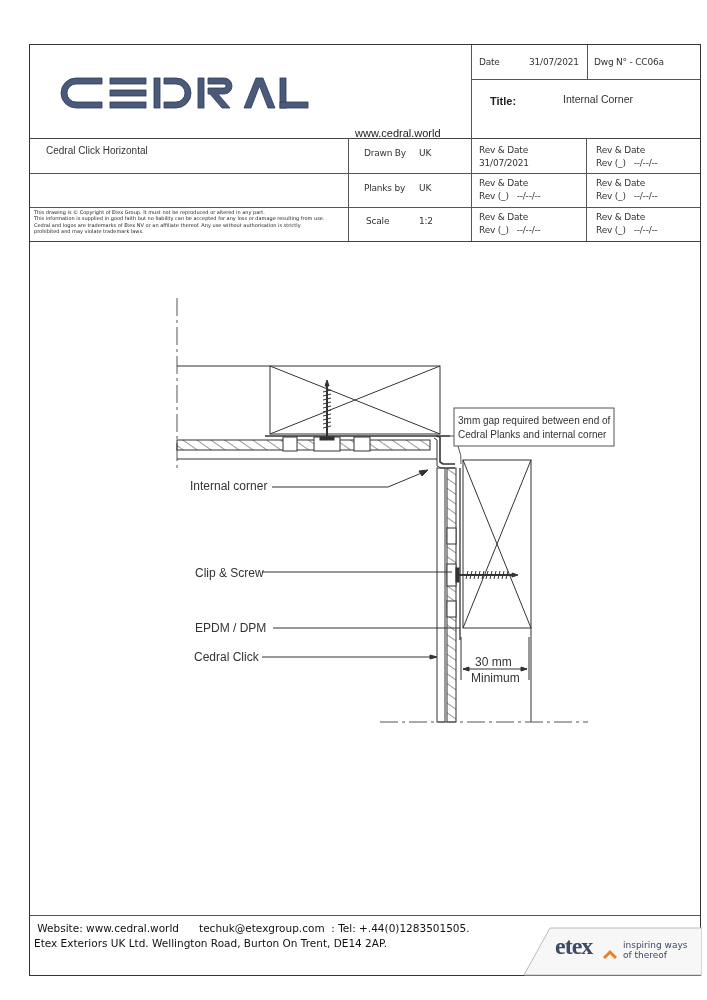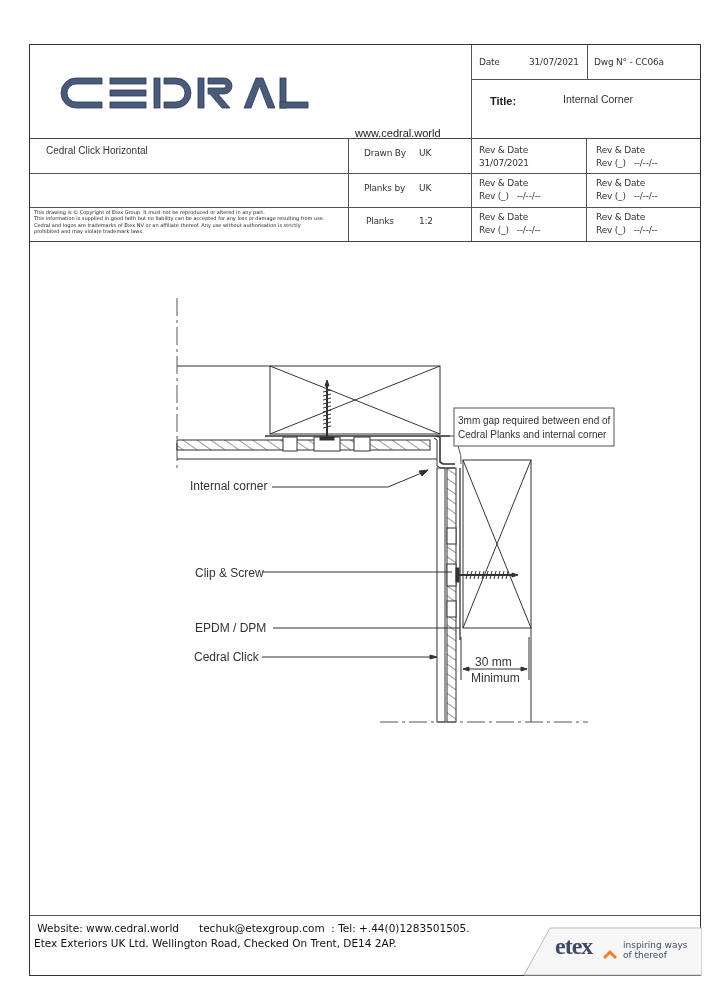--- a/index.html
+++ b/index.html
@@ -62,21 +62,21 @@
   <div class="hline" style="left:0;top:128px;width:670px;"></div>
   <div class="hline" style="left:0;top:162px;width:670px;"></div>
   <div class="hline" style="left:0;top:196px;width:670px;border-top:1.5px solid #444;"></div>
 
   <div class="abs cell-text" style="left:16px;top:100px;">Cedral Click Horizontal</div>
 
   <div class="abs gill" style="left:334px;top:103px;">Drawn By</div>
   <div class="abs gill" style="left:389px;top:103px;">UK</div>
   <div class="abs gill" style="left:334px;top:138px;">Planks by</div>
   <div class="abs gill" style="left:389px;top:138px;">UK</div>
-  <div class="abs gill" style="left:336px;top:171px;">Planks</div>
+  <div class="abs gill" style="left:336px;top:171px;">Scale</div>
   <div class="abs gill" style="left:389px;top:171px;">1:2</div>
 
   <div class="copyright">
     <div>This drawing is © Copyright of Etex Group. It must not be reproduced or altered in any part.</div>
     <div>This information is supplied in good faith but no liability can be accepted for any loss or damage resulting from use.</div>
     <div>Cedral and logos are trademarks of Etex NV or an affiliate thereof. Any use without authorisation is strictly</div>
     <div>prohibited and may violate trademark laws.</div>
   </div>
 
   <div class="abs gill" style="left:449px;top:100px;">Rev &amp; Date</div>
@@ -89,21 +89,21 @@
   <div class="abs gill" style="left:566px;top:146px;white-space:pre;">Rev (_)   --/--/--</div>
   <div class="abs gill" style="left:449px;top:167px;">Rev &amp; Date</div>
   <div class="abs gill" style="left:449px;top:180px;white-space:pre;">Rev (_)   --/--/--</div>
   <div class="abs gill" style="left:566px;top:167px;">Rev &amp; Date</div>
   <div class="abs gill" style="left:566px;top:180px;white-space:pre;">Rev (_)   --/--/--</div>
 
   <div class="hline" style="left:0;top:870px;width:670px;"></div>
 
   <div class="footer">
     <div style="white-space:pre;"> Website: www.cedral.world      techuk@etexgroup.com  : Tel: +.44(0)1283501505.</div>
-    <div>Etex Exteriors UK Ltd. Wellington Road, Checked On Trent, DE14 2AP.</div>
+    <div>Etex Exteriors UK Ltd. Wellington Road, Burton On Trent, DE14 2AP.</div>
   </div>
 
   <svg class="abs" style="left:490px;top:880px;" width="182" height="52" viewBox="0 0 182 52">
     <path d="M30 3 H182 V50 H4 Z" fill="#f7f7f7" stroke="#bbb" stroke-width="1"></path>
   </svg>
   <div class="abs" style="left:525px;top:888px;font-family:Liberation Serif, serif;font-size:24px;font-weight:bold;color:#3c4a66;letter-spacing:-1px;">
     <span>etex</span>
   </div>
   <svg class="abs" style="left:573px;top:902px;" width="14" height="12" viewBox="0 0 14 12">
     <path d="M1 11 L7 5 L13 11" fill="none" stroke="#f07d22" stroke-width="3"></path>

